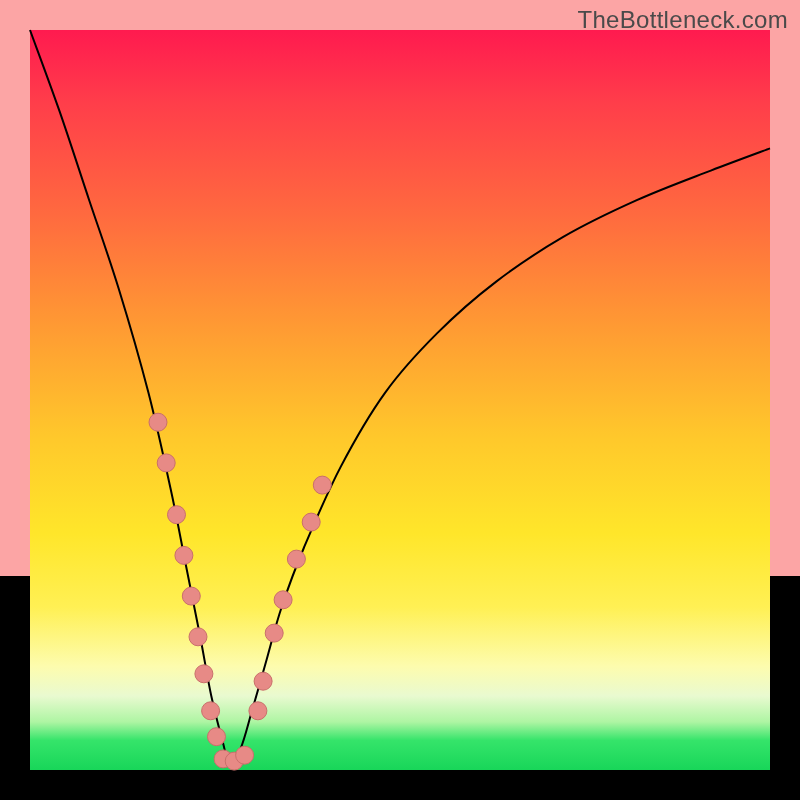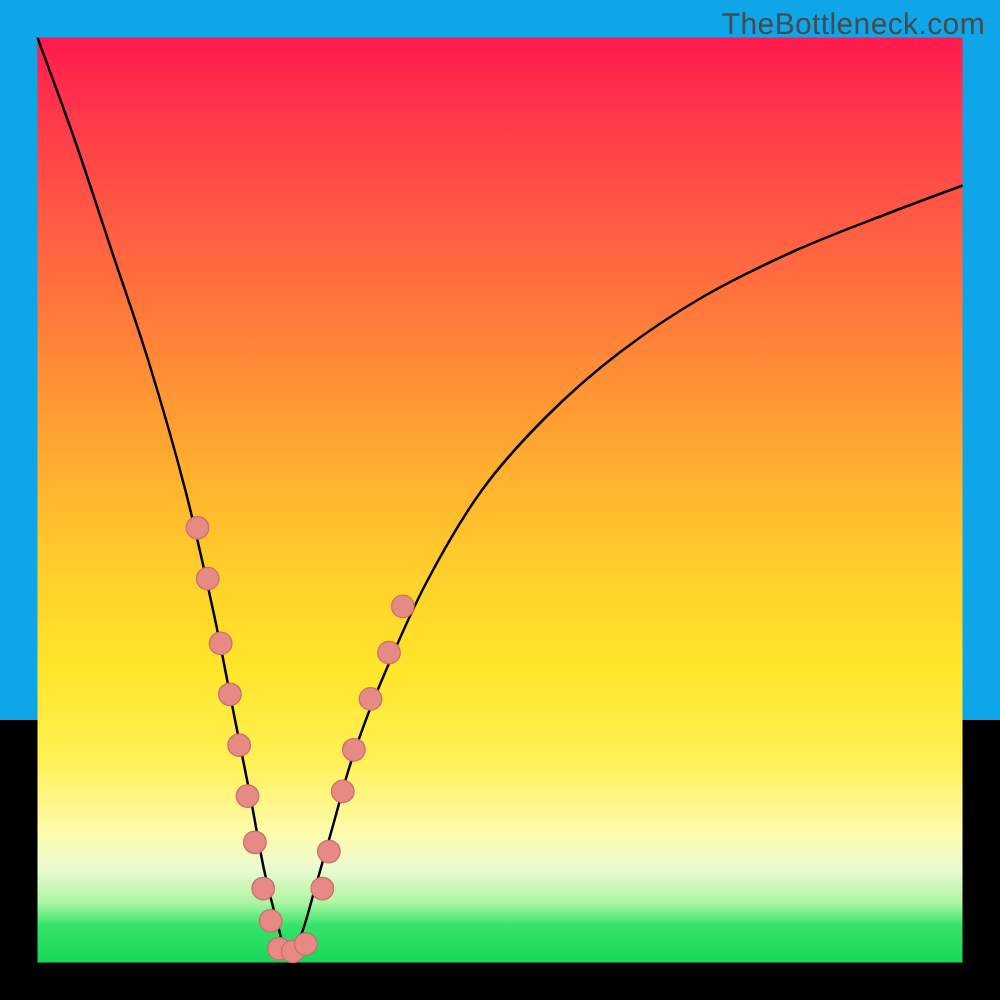--- a/index.html
+++ b/index.html
@@ -10,21 +10,21 @@
     overflow: hidden;
     background: #000;
     font-family: Arial, Helvetica, sans-serif;
   }
   .frame {
     position: absolute;
     left: 0;
     top: 0;
     width: 800px;
     height: 576px;
-    background: #0ea5e9;
+    background: #fca5a5;
   }
   .plot-area {
     position: absolute;
     left: 30px;
     top: 30px;
     width: 740px;
     height: 740px;
     background: linear-gradient(to bottom,
       #ff1a4f 0%,
       #ff3e4a 10%,

